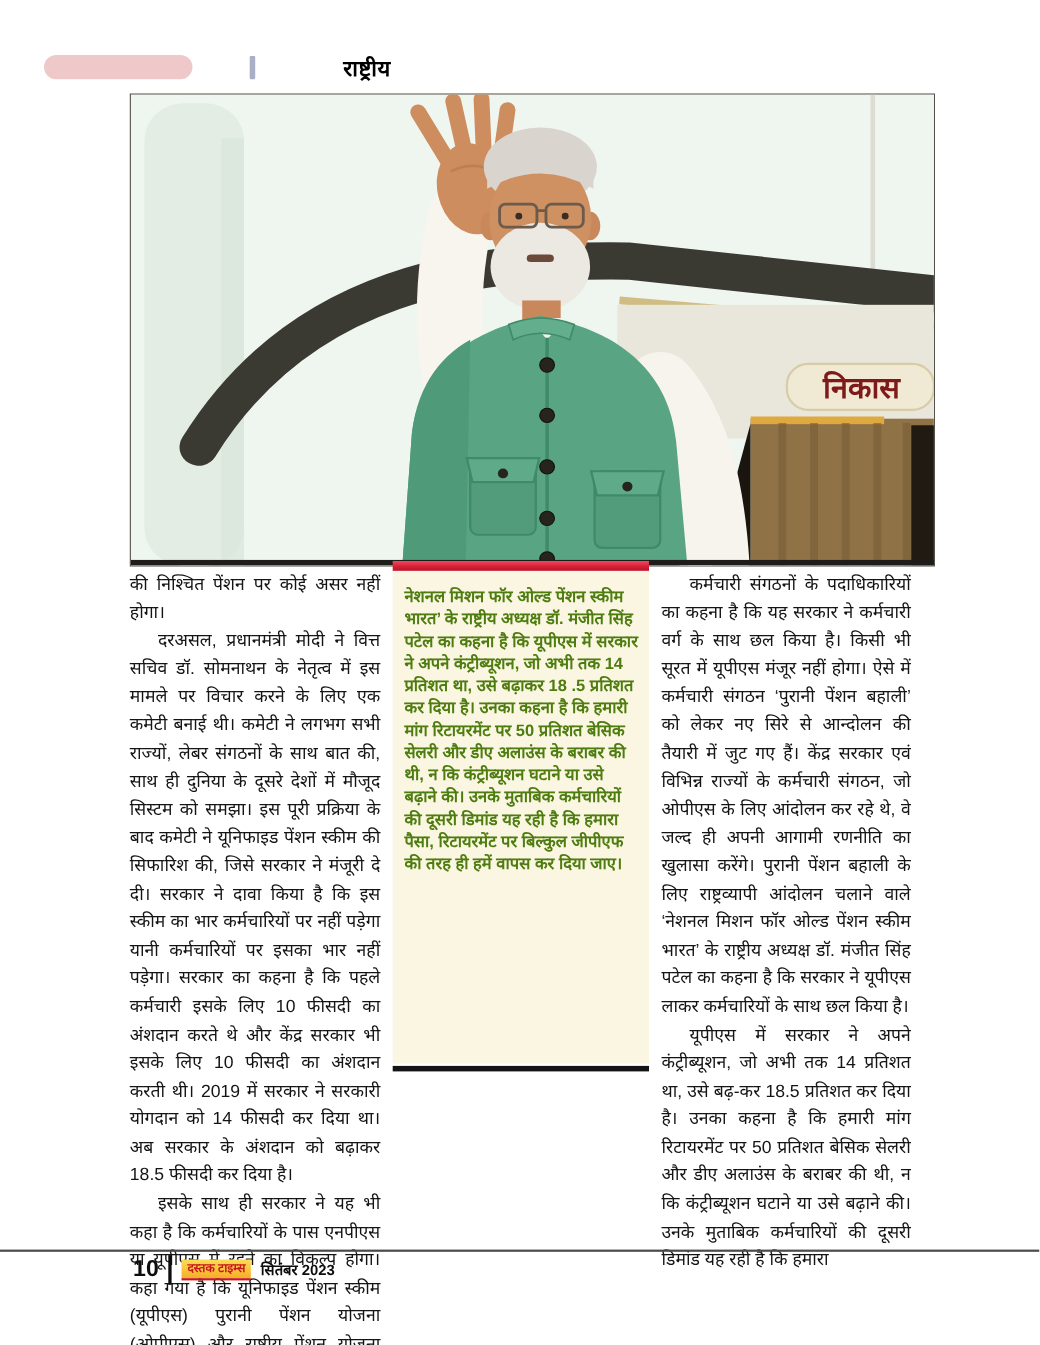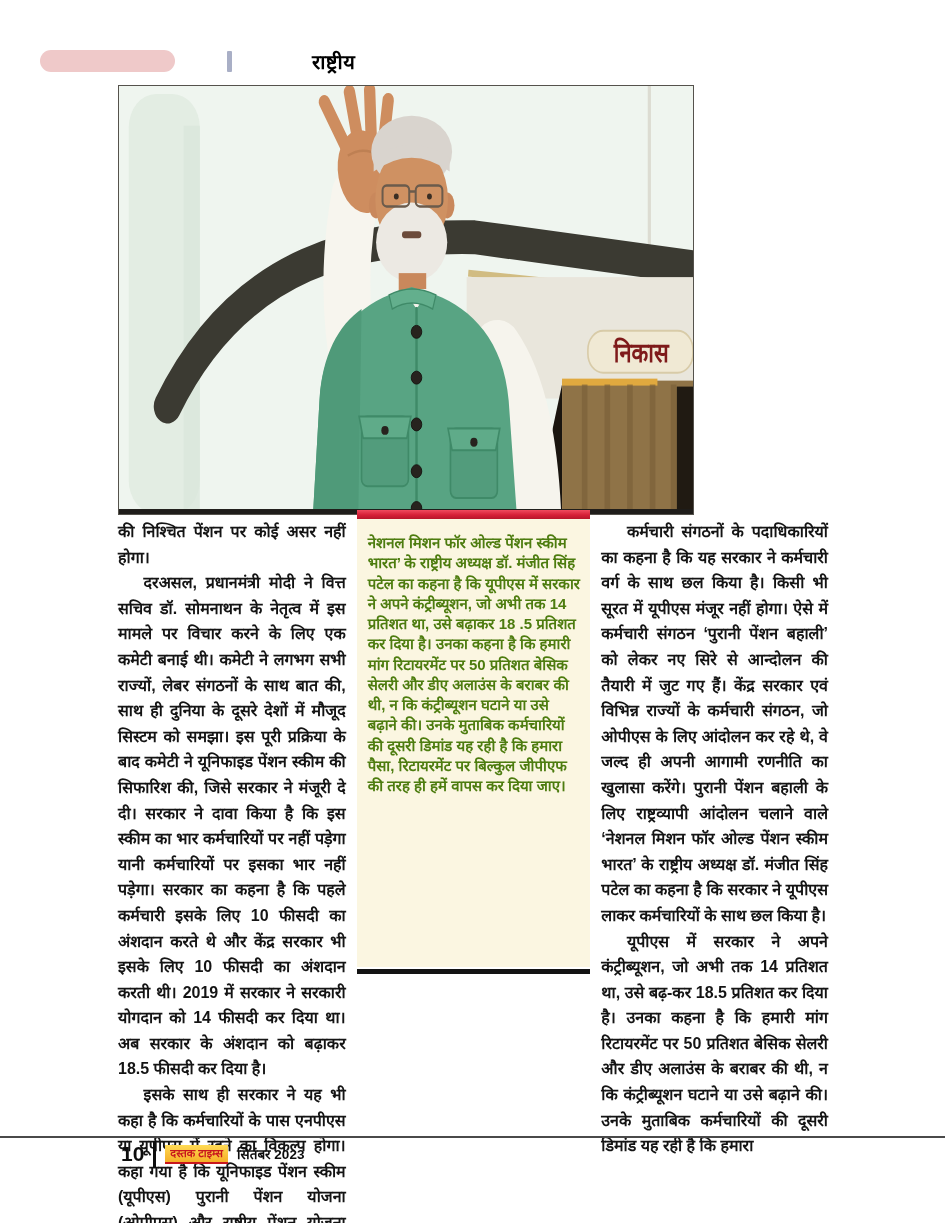--- a/index.html
+++ b/index.html
@@ -7,29 +7,29 @@
     width:945px;height:1223px;position:relative;background:#ffffff;
     font-family:"Liberation Sans","DejaVu Sans",sans-serif;
     color:#151515;overflow:hidden;
   }
   
   .header{position:absolute;top:46px;left:40px;width:865px;height:30px;display:flex;align-items:center;}
   .hdr-pill{width:135px;height:22px;border-radius:12px;background:#efc9c9;}
   .hdr-bar{width:5px;height:21px;background:#a9afc6;margin-left:52px;border-radius:1px;}
   .section-title{color:#000000;font-size:20px;font-weight:bold;margin-left:80px;letter-spacing:.5px;}
   
-  .photo{position:absolute;top:85px;left:118px;width:576px;height:430px;border:1px solid #55524c;box-sizing:border-box;background:#f0f5f0;}
+  .photo{position:absolute;top:85px;left:118px;width:732px;height:430px;border:1px solid #55524c;box-sizing:border-box;background:#f0f5f0;}
   .photo svg{display:block;width:100%;height:100%;}
   
   .content{position:absolute;top:519px;left:118px;width:710px;display:flex;gap:11px;}
   .col{box-sizing:border-box;}
   .col1{width:230px;}
   .col2{width:236px;}
   .col3{width:229px;}
-  .article-text p{margin:0;font-size:16px;line-height:1.6;text-align:justify;color:#141414;font-weight:bold;}
+  .article-text p{margin:0;font-size:16px;line-height:1.6;text-align:justify;color:#141414;}
   .article-text p.indent{text-indent:1.6em;}
   
   .pq-redbar{height:9px;background:linear-gradient(#f04a5e,#d61f37 55%,#b7152a);margin-top:-9px;}
   .pq-box{background:#fbf6e1;padding:14px 9px 10px 11px;min-height:424px;box-sizing:content-box;}
   .pq-box p{margin:0;font-size:15px;line-height:1.35;font-weight:bold;color:#4d7c0f;text-align:left;}
   .pq-blackbar{height:5px;background:#131313;margin:2px 0 10px 0;}
   
   .footer-line{position:absolute;top:1136px;left:0;width:945px;height:2px;background:#4a4a4a;}
   .footer{position:absolute;top:1141px;left:121px;display:flex;align-items:center;gap:9px;height:26px;}
   .page-num{font-size:21px;font-weight:bold;color:#0d0d0d;}

